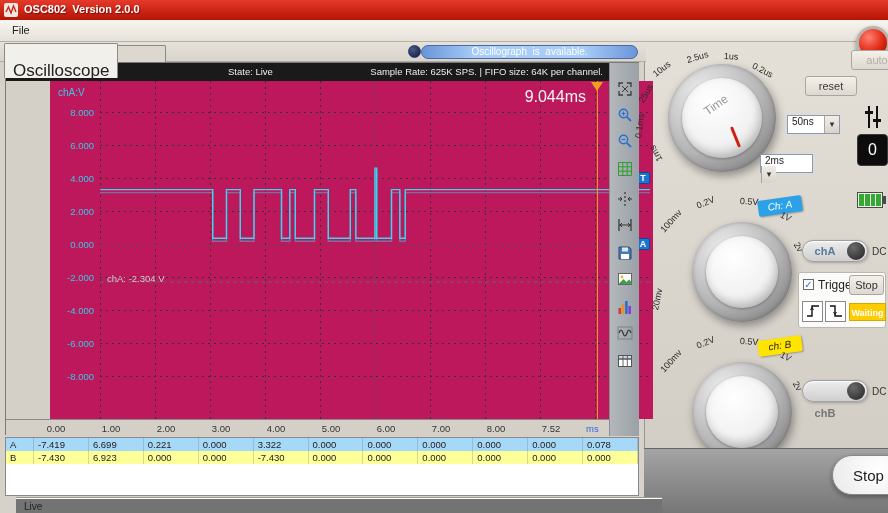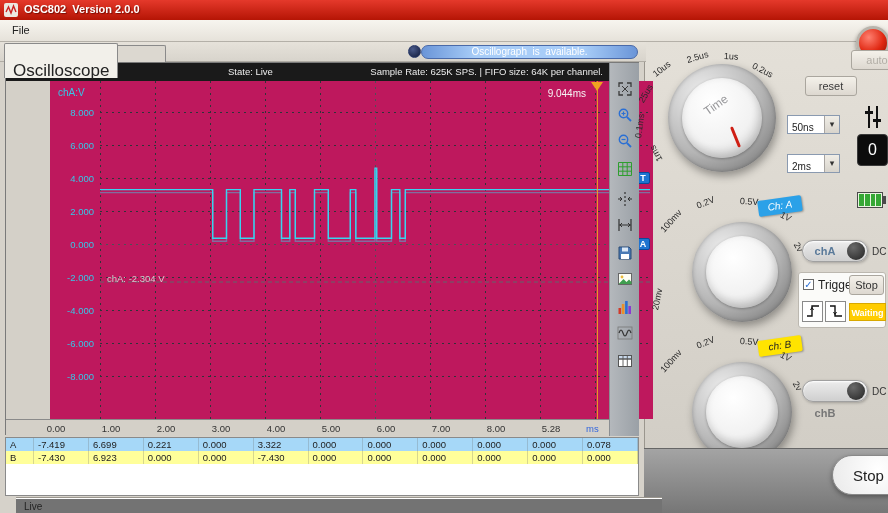--- a/index.html
+++ b/index.html
@@ -19,21 +19,21 @@
   .trow{display:grid;grid-template-columns:28px repeat(11,1fr);height:13px;font-size:9.5px}
   .thead{height:14px;background:#d8d4cc;border-bottom:1px solid #a8a4a0;color:#222}
   .trow span{padding-left:4px;border-right:1px solid rgba(110,110,110,.28);overflow:hidden;white-space:nowrap;line-height:13px}
   .thead span{line-height:14px}
   .rowA{background:#a6d8f8}
   .rowB{background:#ffff9a}
   .pbtn{background:linear-gradient(#f4f1ea,#ddd8d0);border:1px solid #aaa69e;border-radius:3px;font-size:11px;font-family:inherit;cursor:pointer}
   .knob-ring{border-radius:50%;background:radial-gradient(circle at 32% 28%,#ededed,#b5b5b5 55%,#808080 85%,#6a6a6a);box-shadow:2px 4px 9px rgba(0,0,0,.35),inset 0 0 4px rgba(0,0,0,.25)}
   .knob-face{position:absolute;border-radius:50%;background:radial-gradient(circle at 38% 30%,#ffffff,#f2f2f2 55%,#d5d5d5 90%);box-shadow:inset -2px -4px 8px rgba(0,0,0,.18),0 1px 3px rgba(0,0,0,.3)}
   .dial-label{position:absolute;font-size:9px;color:#2a2a2a;white-space:nowrap;transform-origin:left center}
-  .select{width:53px;height:19px;background:#fff;border:1px solid #8a9ab0;display:flex;align-items:flex-end}
+  .select{width:53px;height:19px;background:#fff;border:1px solid #8a9ab0;display:flex;align-items:flex-start}
   .sel-val{flex:1;padding-left:4px;font-size:10px}
   .sel-arrow{width:15px;height:17px;background:linear-gradient(#f0ede6,#d8d4cc);border-left:1px solid #a8a4a0;text-align:center;font-size:9px;line-height:17px;color:#333}
   .badge{width:44px;height:16px;font-size:10px;font-style:italic;text-align:center;line-height:16px;border-radius:2px;box-shadow:1px 1px 2px rgba(0,0,0,.3)}
   .pill{width:66px;height:22px;border-radius:11px;background:linear-gradient(#ececec,#cfcfcf);border:1px solid #a0a0a0;display:flex;align-items:center;box-shadow:inset 0 1px 2px #fff,1px 1px 3px rgba(0,0,0,.25);cursor:pointer}
   .pill-label{flex:1;text-align:center;font-size:11px;font-weight:bold}
   .pill-knob{width:18px;height:18px;border-radius:50%;background:radial-gradient(circle at 35% 30%,#6a6a6a,#222);margin-right:2px}
   .edge-btn{width:21px;height:21px;background:#fff;border:1px solid #8a8a8a;padding:1px;cursor:pointer}
   .bbar{flex:1;background:#35a835}
 </style>
 </head>
@@ -109,21 +109,21 @@
           <line x1="0" y1="196.5" x2="550" y2="196.5" stroke="#303439" stroke-dasharray="2,4"></line>
           <line x1="0" y1="229.5" x2="550" y2="229.5" stroke="#303439" stroke-dasharray="2,4"></line>
           <line x1="0" y1="262.5" x2="550" y2="262.5" stroke="#303439" stroke-dasharray="2,4"></line>
           <line x1="0" y1="295.5" x2="550" y2="295.5" stroke="#303439" stroke-dasharray="2,4"></line>
           <line x1="0" y1="201.016" x2="550" y2="201.016" stroke="#62666a" stroke-dasharray="4,3"></line>
           <path d="M0.0 108.6 L112.7 108.6 L112.7 157.2 L126.5 157.2 L126.5 108.6 L140.3 108.6 L140.3 157.2 L154.0 157.2 L154.0 108.6 L181.5 108.6 L181.5 157.2 L189.8 157.2 L189.8 108.6 L195.3 108.6 L195.3 157.2 L214.5 157.2 L214.5 108.6 L228.3 108.6 L228.3 157.2 L250.3 157.2 L250.3 108.6 L255.8 108.6 L255.8 157.2 L275.0 157.2 L275.0 87.1 L276.7 87.1 L276.7 157.2 L291.5 157.2 L291.5 108.6 L299.8 108.6 L299.8 157.2 L305.3 157.2 L305.3 108.6 L550.0 108.6 " fill="none" stroke="#38d4f0" stroke-width="1.4" transform="translate(0,3)" opacity="0.45"></path>
           <path d="M0.0 108.6 L112.7 108.6 L112.7 157.2 L126.5 157.2 L126.5 108.6 L140.3 108.6 L140.3 157.2 L154.0 157.2 L154.0 108.6 L181.5 108.6 L181.5 157.2 L189.8 157.2 L189.8 108.6 L195.3 108.6 L195.3 157.2 L214.5 157.2 L214.5 108.6 L228.3 108.6 L228.3 157.2 L250.3 157.2 L250.3 108.6 L255.8 108.6 L255.8 157.2 L275.0 157.2 L275.0 87.1 L276.7 87.1 L276.7 157.2 L291.5 157.2 L291.5 108.6 L299.8 108.6 L299.8 157.2 L305.3 157.2 L305.3 108.6 L550.0 108.6 " fill="none" stroke="#38d4f0" stroke-width="1.4"></path>
           <line x1="497.42" y1="0" x2="497.42" y2="338" stroke="#f0a020"></line>
         </svg>
 
-      <div class="abs" style="left:470px;top:7px;width:66px;text-align:right;color:#f5f5f5;font-size:10px;">9.044ms</div>
+      <div class="abs" style="left:470px;top:7px;width:66px;text-align:right;color:#f5f5f5;font-size:16px;">9.044ms</div>
       <div class="abs" style="left:541px;top:1px;width:0;height:0;border-left:6px solid transparent;border-right:6px solid transparent;border-top:9px solid #f0a020;cursor:ew-resize;"></div>
       <div class="abs" style="left:57px;top:192px;color:#cfcfcf;font-size:9.5px;">chA: -2.304 V</div>
       <div class="abs marker" style="left:586px;top:91px;">T</div>
       <div class="abs marker" style="left:586px;top:157px;">A</div>
     </div>
 
     <div class="abs" style="left:603px;top:0;width:30px;height:373px;background:linear-gradient(90deg,#b4b8bc,#9aa0a6);border-left:1px solid #8a8e92;">
       <button class="tbtn" style="top:16px"><svg width="16" height="16" viewBox="0 0 16 16">
             <path d="M2,6 V2 H6 M10,2 H14 V6 M14,10 V14 H10 M6,14 H2 V10" fill="none" stroke="#3a3a3a" stroke-width="1.3"></path>
             <path d="M5,5 L8,8 M11,5 L8,8 M5,11 L8,8 M11,11 L8,8" stroke="#3a3a3a" stroke-width="1"></path>
@@ -179,21 +179,21 @@
     <div class="abs" style="left:0;top:356px;width:603px;height:17px;background:#d4d0c8;border-top:1px solid #8a8a8a;">
       <span class="xtick" style="left:32px">0.00</span>
       <span class="xtick" style="left:87px">1.00</span>
       <span class="xtick" style="left:142px">2.00</span>
       <span class="xtick" style="left:197px">3.00</span>
       <span class="xtick" style="left:252px">4.00</span>
       <span class="xtick" style="left:307px">5.00</span>
       <span class="xtick" style="left:362px">6.00</span>
       <span class="xtick" style="left:417px">7.00</span>
       <span class="xtick" style="left:472px">8.00</span>
-      <span class="xtick" style="left:527px">5.28</span>
+      <span class="xtick" style="left:527px">7.52</span>
       <span class="abs" style="left:580px;top:3px;color:#3366dd;font-size:9.5px;">ms</span>
     </div>
   </div>
 
   <div class="abs" style="left:5px;top:437px;width:634px;height:59px;background:#fff;border:1px solid #8a8a8a;">
     <div class="trow rowA">
       <span>A</span>
       <span>-7.419</span>
       <span>6.699</span>
       <span>0.221</span>
@@ -240,21 +240,21 @@
   <span class="dial-label" style="left:724px;top:51px;transform:rotate(3deg);">1us</span>
   <span class="dial-label" style="left:753px;top:60px;transform:rotate(28deg);">0.2us</span>
   <span class="dial-label" style="left:641px;top:97px;transform:rotate(-60deg);">25us</span>
   <span class="dial-label" style="left:638px;top:133px;transform:rotate(-82deg);">0.1ms</span>
   <span class="dial-label" style="left:660px;top:156px;transform:rotate(-118deg);">1ms</span>
 
   <div class="abs select" style="left:787px;top:115px;">
     <span class="sel-val">50ns</span>
     <span class="sel-arrow">▾</span>
   </div>
-  <div class="abs select" style="left:787px;top:154px;">
+  <div class="abs select" style="left:760px;top:154px;flex-direction:column;">
     <span class="sel-val">2ms</span>
     <span class="sel-arrow">▾</span>
   </div>
 
   <svg class="abs" style="left:862px;top:104px;cursor:pointer;" width="22" height="26" viewBox="0 0 22 26">
       <path d="M7,2 V24 M15,2 V24" stroke="#111" stroke-width="2"></path>
       <rect x="3" y="7" width="8" height="3" fill="#111"></rect>
       <rect x="11" y="15" width="8" height="3" fill="#111"></rect>
     </svg>
   <div class="abs" style="left:857px;top:134px;width:31px;height:32px;background:#0c0c0c;border:1px solid #3a3a3a;border-radius:4px;color:#fff;font-size:16px;text-align:center;line-height:30px;">0</div>

